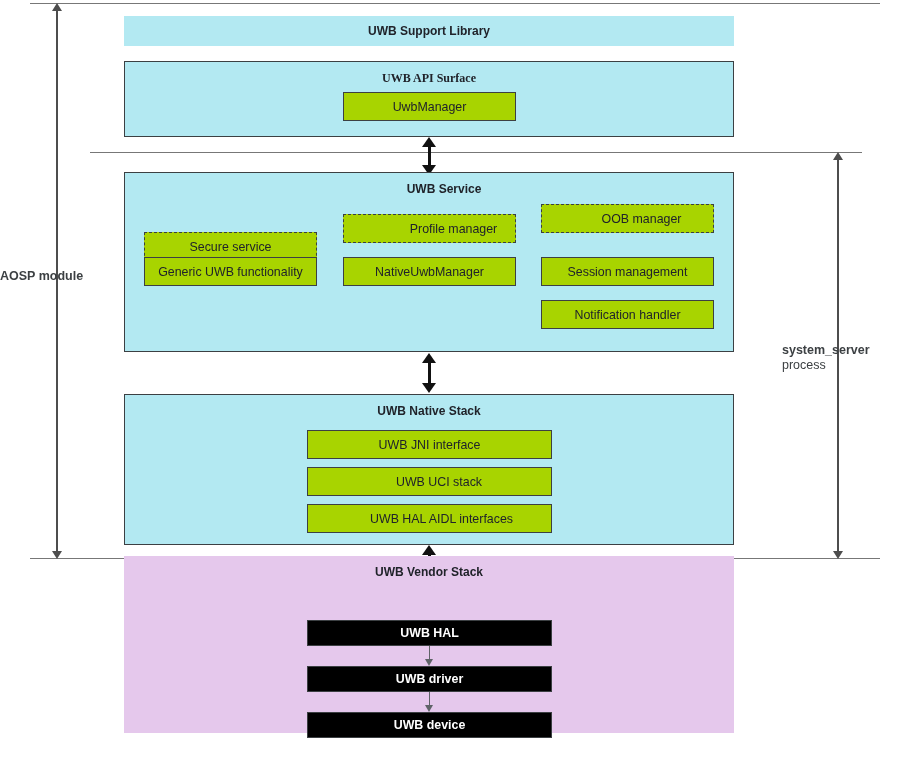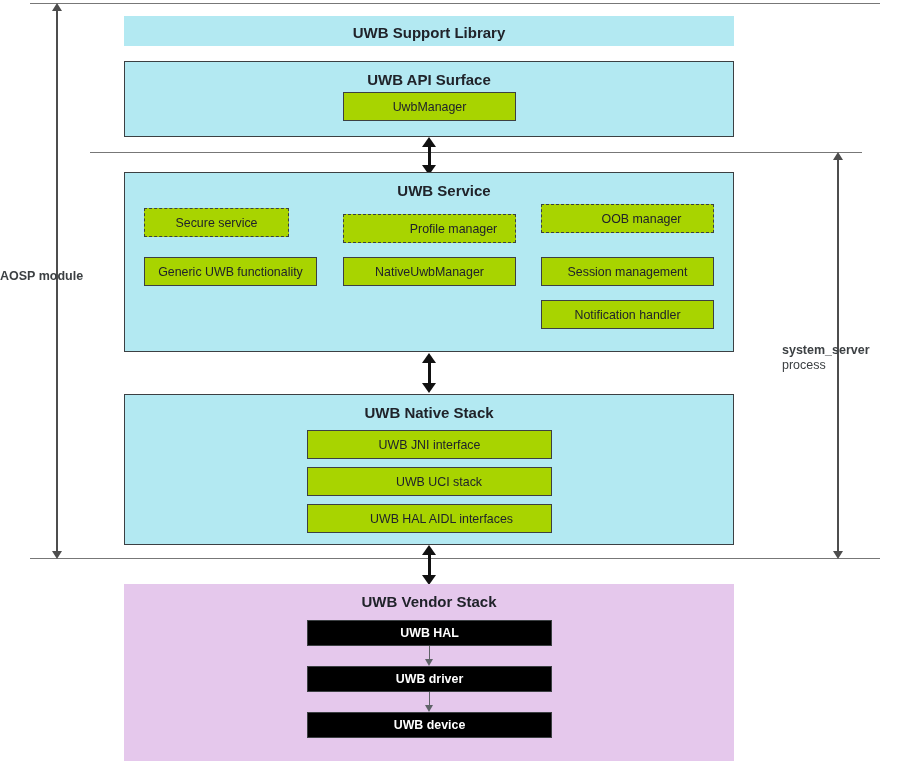--- a/index.html
+++ b/index.html
@@ -63,21 +63,21 @@
     position: absolute;
     box-sizing: border-box;
     background: #b3e9f2;
   }
   .block.bordered { border: 1.3px solid #3c4043; }
   .block.vendor   { background: #e5c8ec; border: none; }
   .block-title {
     position: absolute;
     left: 0; right: 0;
     text-align: center;
-    font-size: 15px;
+    font-size: 12px;
     font-weight: bold;
     color: #20232a;
   }
   .block-title.plain { font-weight: bold; }
 
   
   .node {
     position: absolute;
     box-sizing: border-box;
     display: flex;
@@ -160,34 +160,34 @@
   <div class="side-caption" style="left:782px; top:343px; width:112px;">
     <span class="strong">system_server</span>
     <span class="light">process</span>
   </div>
 
   <div class="block" style="left:124px; top:16px; width:610px; height:30px;">
     <div class="block-title" style="top:8px;">UWB Support Library</div>
   </div>
 
   <div class="block bordered" style="left:124px; top:61px; width:610px; height:76px;">
-    <div class="block-title" style="top:9px;">UWB API Surface</div>
+    <div class="block-title" style="top:9px;font-family:Liberation Serif, serif;">UWB API Surface</div>
   </div>
   <div class="node" style="left:343px; top:92px; width:173px; height:29px;">UwbManager</div>
 
   <div class="darrow" style="left:422px; top:137px; height:38px;">
     <div class="up"></div>
     <div class="stem"></div>
     <div class="dn"></div>
   </div>
 
   <div class="block bordered" style="left:124px; top:172px; width:610px; height:180px;">
     <div class="block-title" style="top:9px;padding-left:30px;">UWB Service</div>
   </div>
-  <div class="node dashed" style="left:144px; top:208px; width:145px; height:29px;">Secure service</div>
+  <div class="node dashed" style="left:144px; top:232px; width:173px; height:29px;">Secure service</div>
   <div class="node dashed" style="left:343px; top:214px; width:173px; height:29px;padding-left:48px;">Profile manager</div>
   <div class="node dashed" style="left:541px; top:204px; width:173px; height:29px;padding-left:28px;">OOB manager</div>
 
   <div class="node" style="left:144px; top:257px; width:173px; height:29px;">Generic UWB functionality</div>
   <div class="node" style="left:343px; top:257px; width:173px; height:29px;">NativeUwbManager</div>
   <div class="node" style="left:541px; top:257px; width:173px; height:29px;">Session management</div>
 
   <div class="node" style="left:541px; top:300px; width:173px; height:29px;">Notification handler</div>
 
   <div class="darrow" style="left:422px; top:353px; height:40px;">
@@ -202,21 +202,21 @@
   <div class="node" style="left:307px; top:430px; width:245px; height:29px;">UWB JNI interface</div>
   <div class="node" style="left:307px; top:467px; width:245px; height:29px;padding-left:19px;">UWB UCI stack</div>
   <div class="node" style="left:307px; top:504px; width:245px; height:29px;padding-left:24px;">UWB HAL AIDL interfaces</div>
 
   <div class="darrow" style="left:422px; top:545px; height:40px;">
     <div class="up"></div>
     <div class="stem"></div>
     <div class="dn"></div>
   </div>
 
-  <div class="block vendor" style="left:124px; top:584px; width:610px; height:177px;">
+  <div class="block vendor" style="left:124px; top:556px; width:610px; height:177px;">
     <div class="block-title plain" style="top:9px;">UWB Vendor Stack</div>
   </div>
   <div class="node red" style="left:307px; top:620px; width:245px; height:26px;">UWB HAL</div>
   <div class="sarrow" style="left:425px; top:646px; height:20px;">
     <div class="stem"></div>
     <div class="dn"></div>
   </div>
   <div class="node red" style="left:307px; top:666px; width:245px; height:26px;">UWB driver</div>
   <div class="sarrow" style="left:425px; top:692px; height:20px;">
     <div class="stem"></div>

